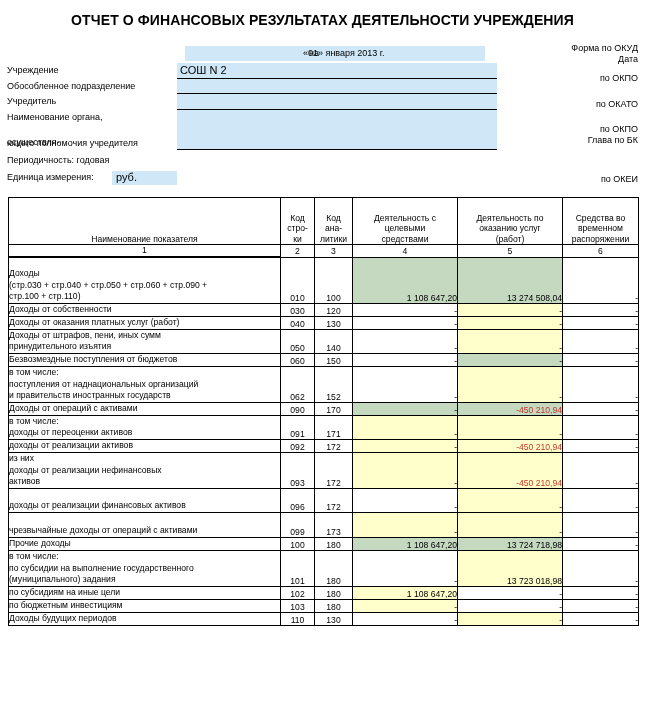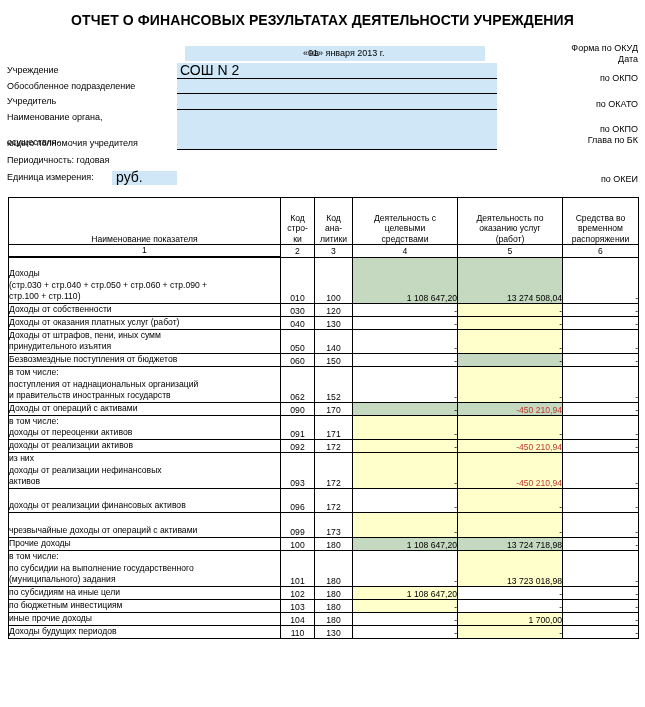--- a/index.html
+++ b/index.html
@@ -57,21 +57,21 @@
     position: absolute;
     right: 7px;
     text-align: right;
     white-space: nowrap;
     font-size: 9px;
     line-height: 11px;
   }
   .hdr-value {
     position: absolute;
     white-space: nowrap;
-    font-size: 14px;
+    font-size: 11px;
     line-height: 11px;
   }
   .date-line {
     position: absolute;
     white-space: nowrap;
     font-size: 9px;
   }
 
   
   table.report {
@@ -348,28 +348,20 @@
       </tr>
       <tr style="height: 13px;">
         <td class="name ind1">по бюджетным инвестициям</td>
         <td class="code">103</td>
         <td class="code">180</td>
         <td class="val yellow">-</td>
         <td class="val">-</td>
         <td class="val">-</td>
       </tr>
       <tr style="height: 13px;">
-        <td class="name ind1">иные прочие доходы</td>
-        <td class="code">104</td>
-        <td class="code">180</td>
-        <td class="val">-</td>
-        <td class="val yellow">1 700,00</td>
-        <td class="val">-</td>
-      </tr>
-      <tr style="height: 13px;">
         <td class="name">Доходы будущих периодов</td>
         <td class="code">110</td>
         <td class="code">130</td>
         <td class="val">-</td>
         <td class="val yellow">-</td>
         <td class="val">-</td>
       </tr>
     </tbody>
 </table>
 

